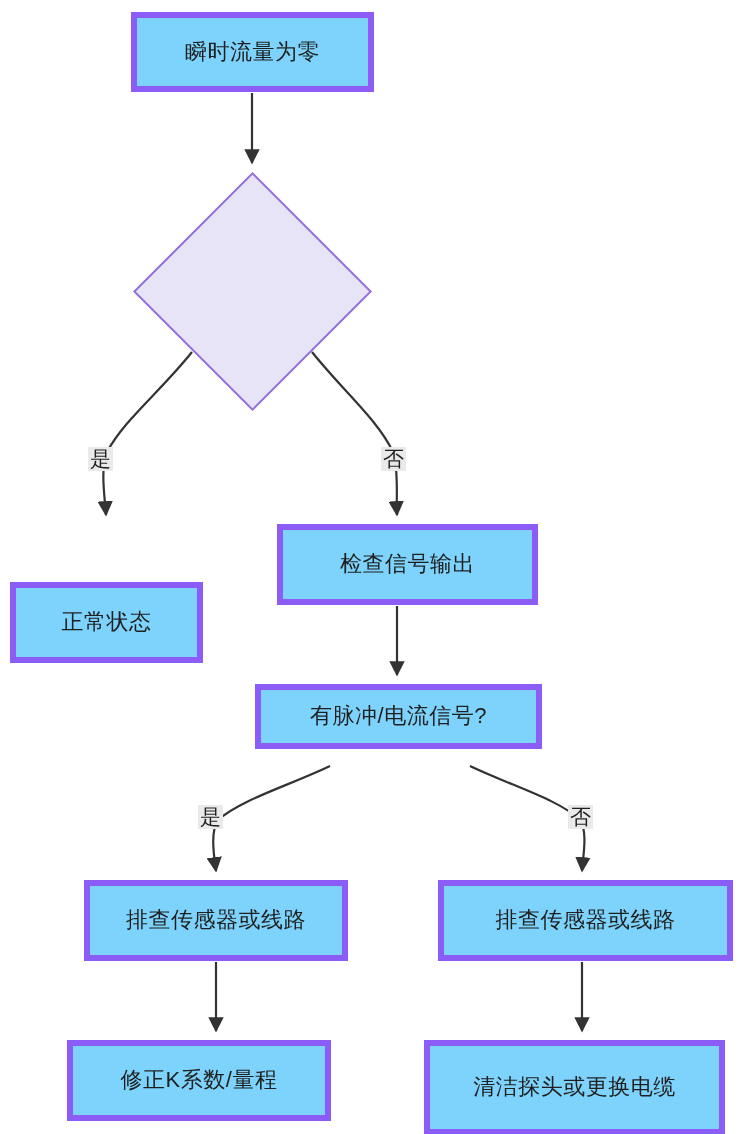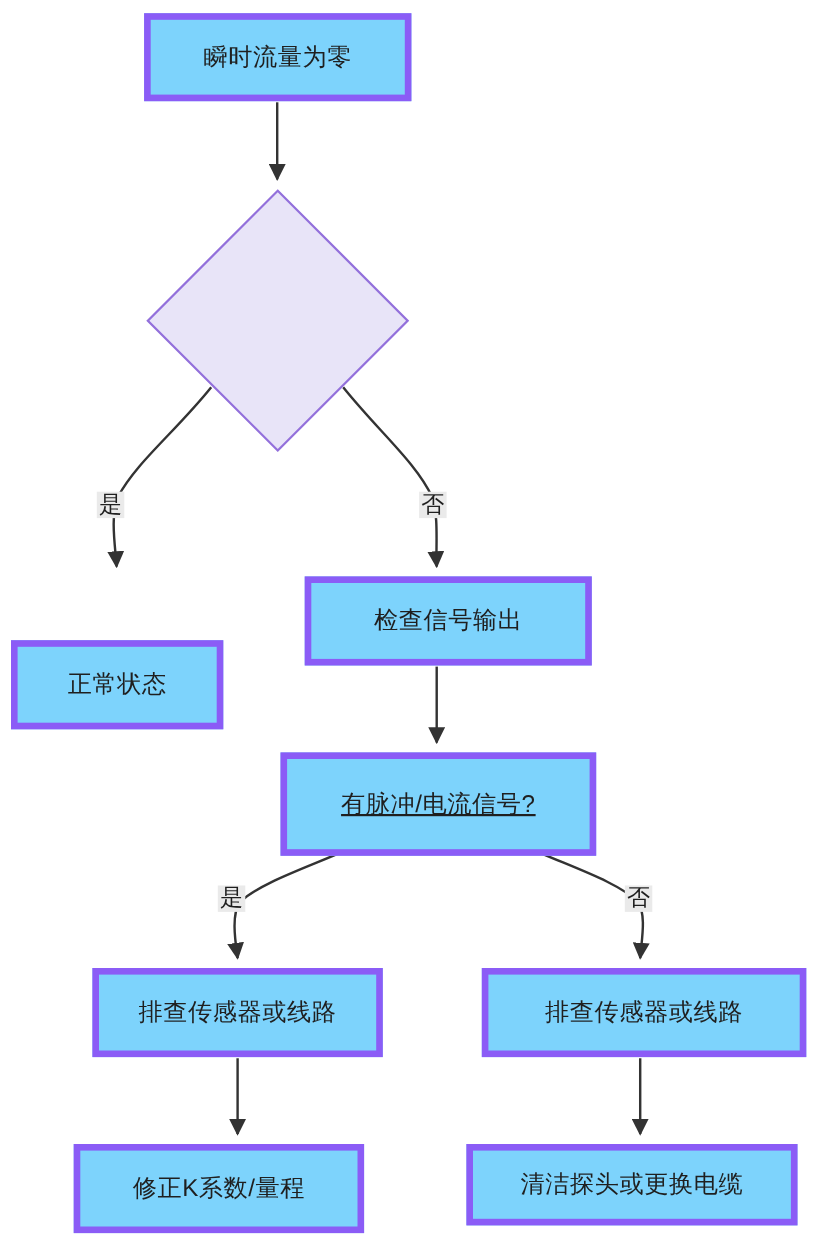--- a/index.html
+++ b/index.html
@@ -115,37 +115,37 @@
   </div>
 
   <div class="node" style="left:10px; top:538px; width:193px; height:81px;margin-top:44px;">
     <span class="node-label">正常状态</span>
   </div>
 
   <div class="node" style="left:277px; top:524px; width:261px; height:81px;">
     <span class="node-label">检查信号输出</span>
   </div>
 
-  <div class="node" style="left:255px; top:684px; width:287px; height:94px;text-decoration:underline;">
+  <div class="node" style="left:255px; top:684px; width:287px; height:65px;">
     <span class="node-label">有脉冲/电流信号?</span>
   </div>
 
   <div class="node" style="left:84px; top:880px; width:264px; height:81px;">
     <span class="node-label">排查传感器或线路</span>
   </div>
 
   <div class="node" style="left:438px; top:880px; width:295px; height:81px;">
     <span class="node-label">排查传感器或线路</span>
   </div>
 
   <div class="node" style="left:67px; top:1040px; width:264px; height:81px;">
     <span class="node-label">修正K系数/量程</span>
   </div>
 
-  <div class="node" style="left:424px; top:1040px; width:301px; height:74px;">
+  <div class="node" style="left:424px; top:1040px; width:301px; height:95px;">
     <span class="node-label">清洁探头或更换电缆</span>
   </div>
 
   <div class="edge-label" style="left:88px; top:447px;">是</div>
 
   <div class="edge-label" style="left:381px; top:447px;">否</div>
 
   <div class="edge-label" style="left:198px; top:805px;">是</div>
 
   <div class="edge-label" style="left:568px; top:805px;">否</div>

